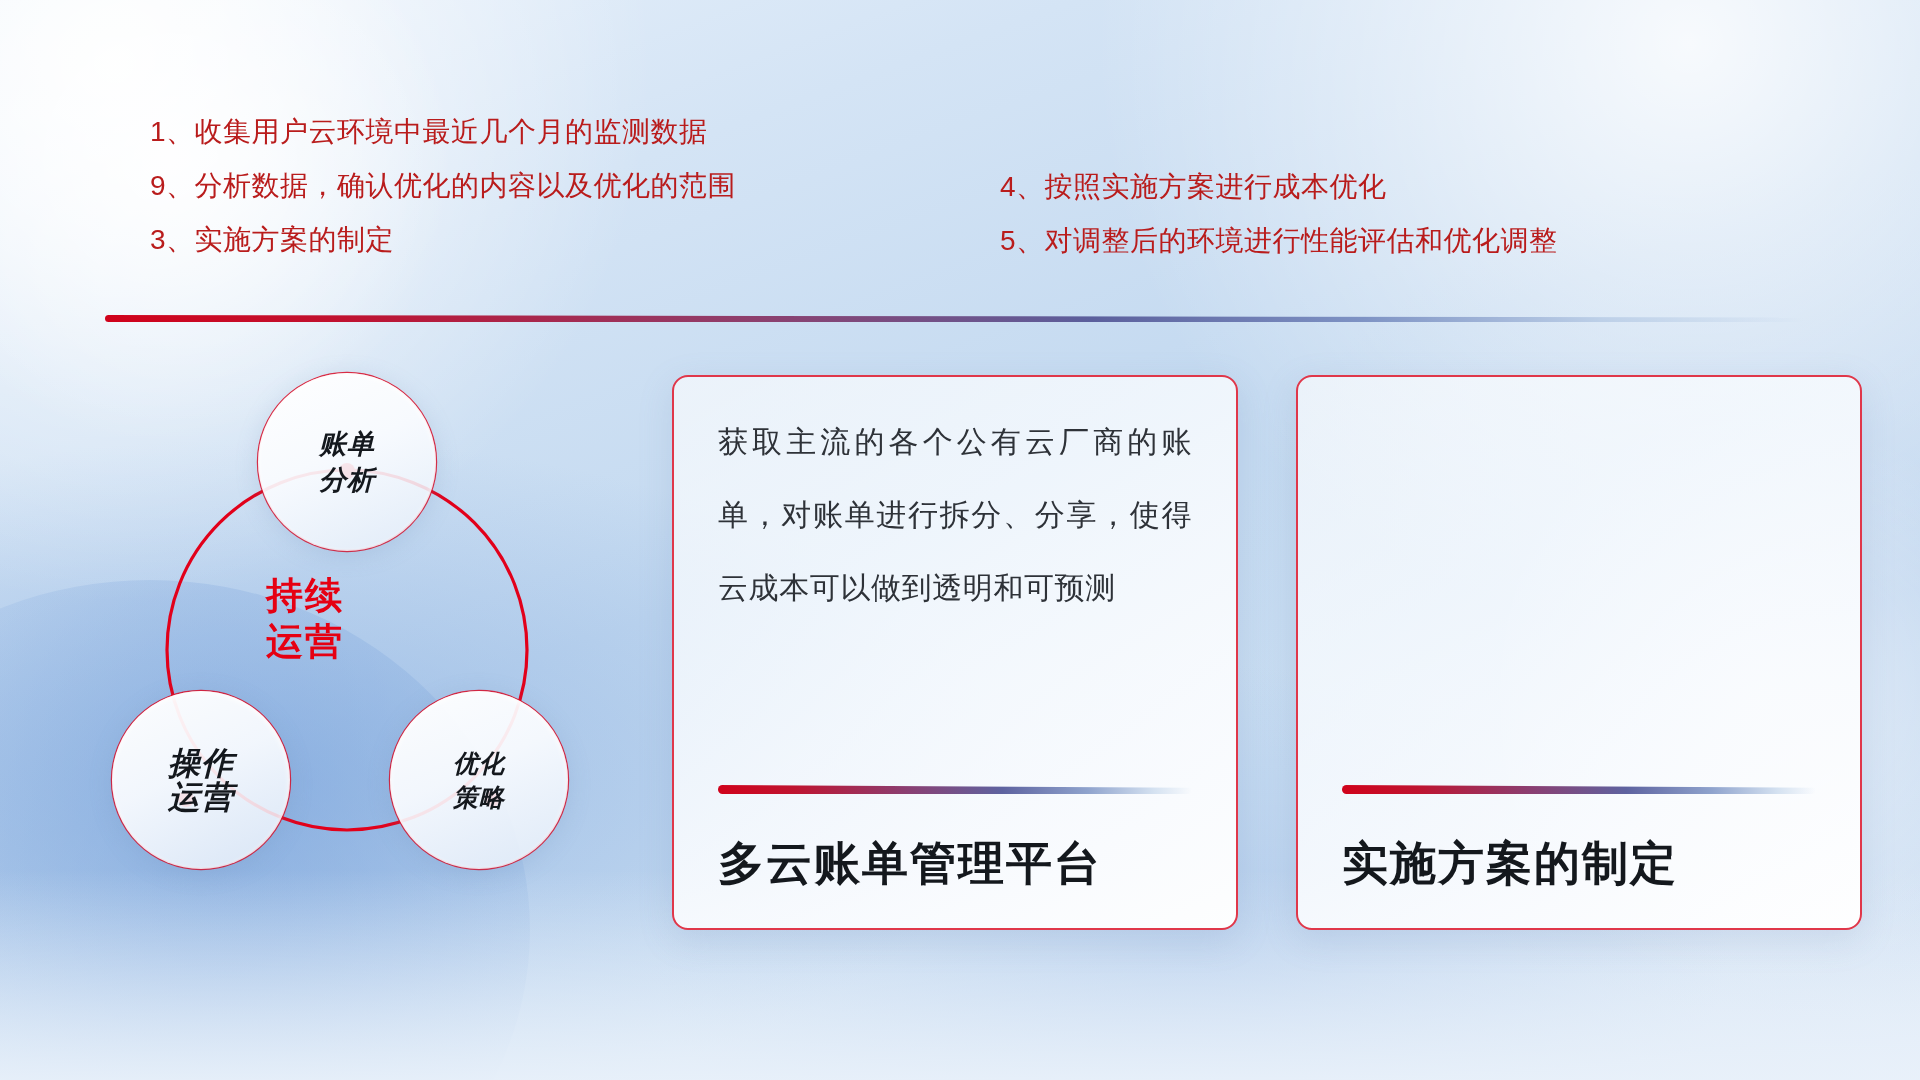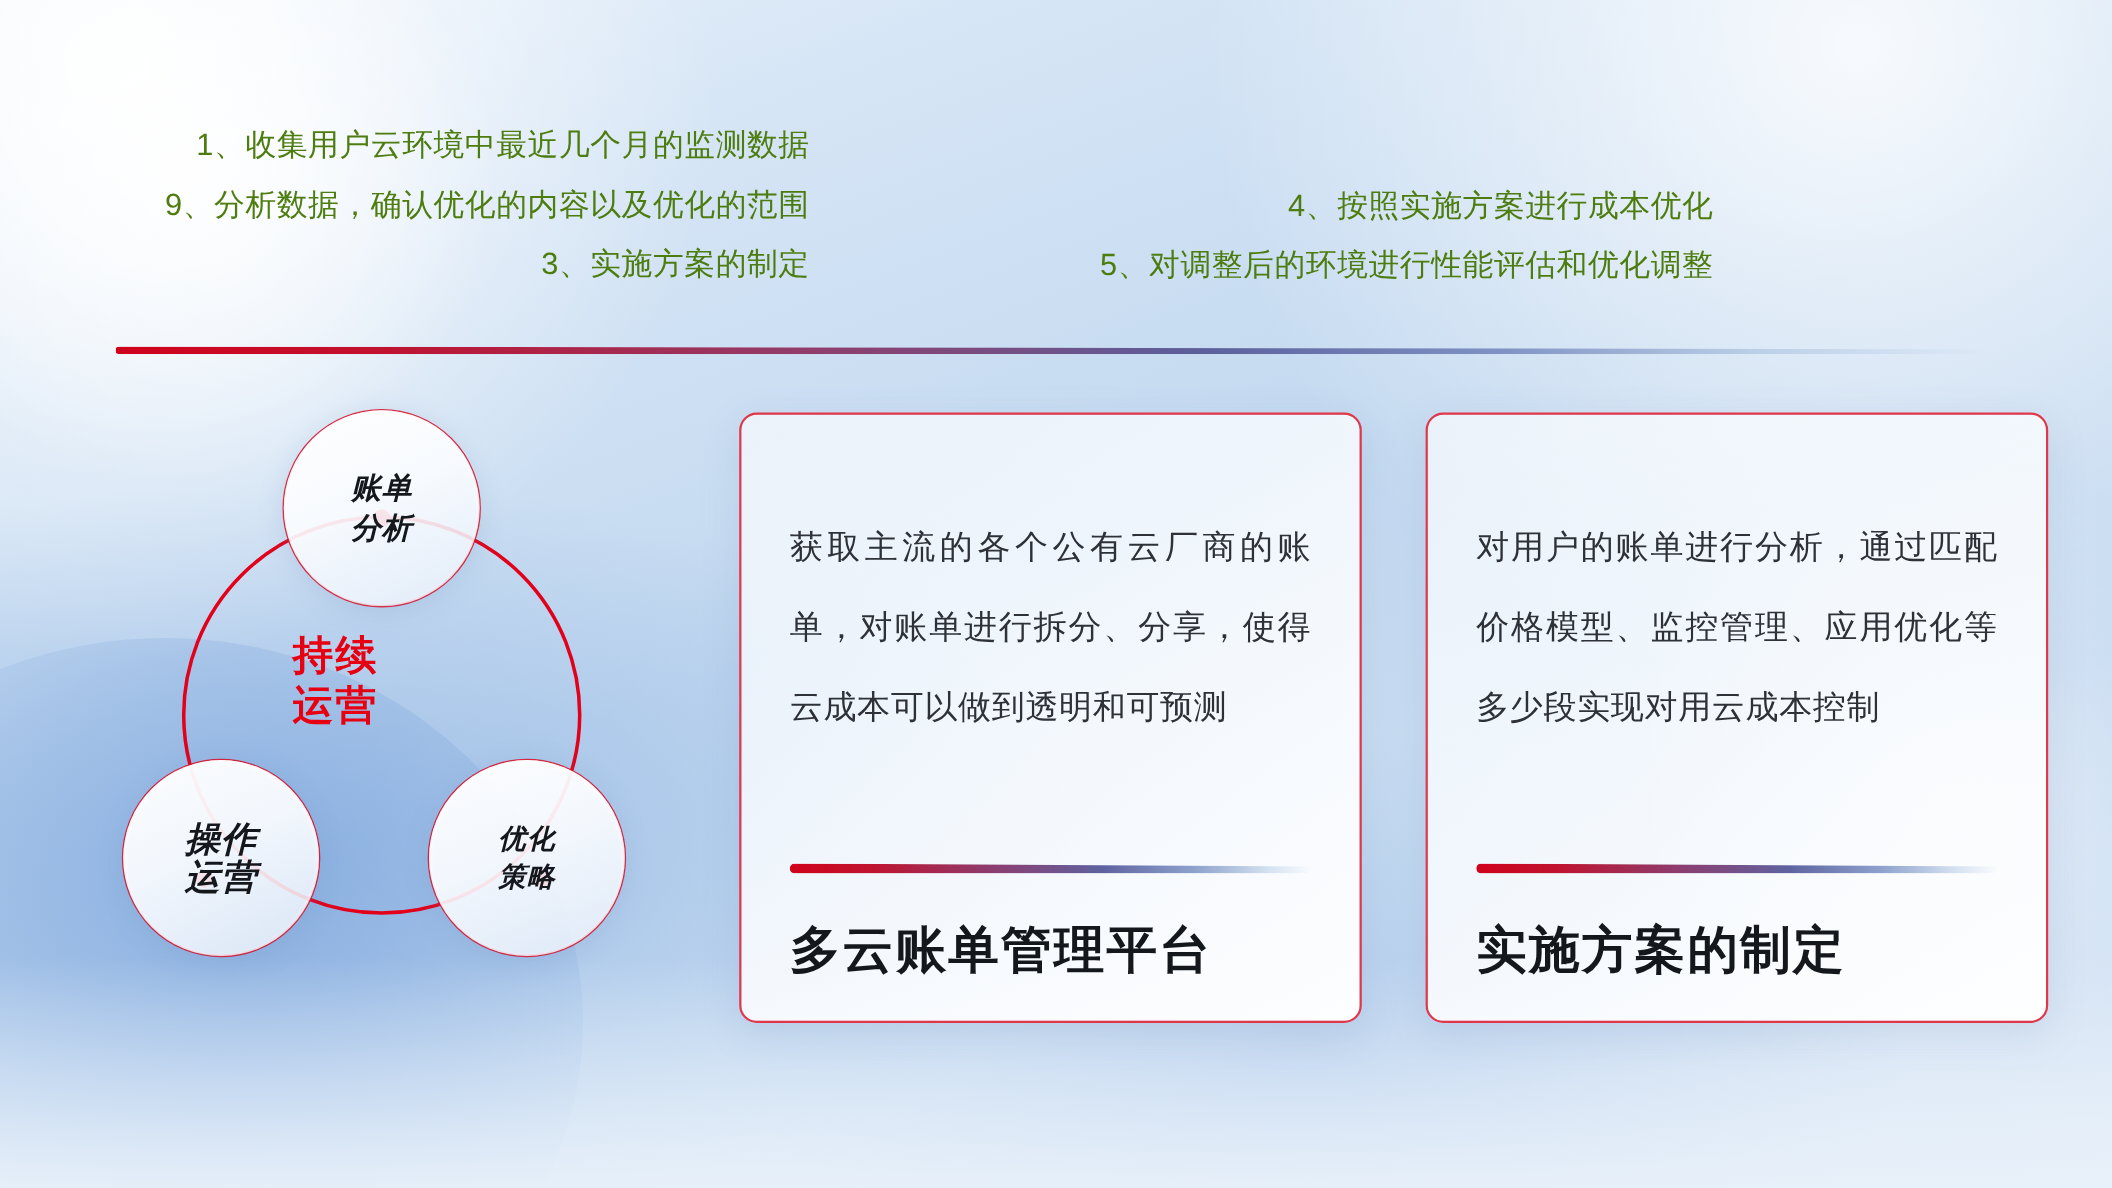--- a/index.html
+++ b/index.html
@@ -59,26 +59,25 @@
   }
 
   
   .top-lists {
     position: absolute;
     left: 0; top: 0;
     width: 1920px; height: 300px;
   }
   .list-col {
     position: absolute;
-    color: #4d7c0f;
+    color: #b91c1c;
     font-size: 28px;
     line-height: 54px;
     letter-spacing: 0.5px;
     white-space: nowrap;
-    text-align: right;
   }
   .list-col.left  { left: 150px; top: 105px; }
   .list-col.right { left: 1000px; top: 160px; }
   .list-item { display: block; }
 
   
   .top-divider {
     position: absolute;
     left: 105px; top: 315px;
     width: 1700px; height: 7px;
@@ -150,21 +149,21 @@
   }
   .card {
     position: relative;
     width: 566px;
     height: 555px;
     border: 2px solid #e0374a;
     border-radius: 16px;
     background: linear-gradient(150deg, rgba(255,255,255,0.62) 0%, rgba(249,252,255,0.80) 35%, rgba(252,253,255,0.93) 75%, rgba(255,255,255,0.97) 100%);
     box-shadow: 0 10px 34px rgba(110,140,182,0.18);
     box-sizing: border-box;
-    padding: 84px 44px 0 44px;
+    padding: 28px 44px 0 44px;
     display: flex;
     flex-direction: column;
   }
   .card-body {
     color: #2e3238;
     font-size: 30px;
     line-height: 73px;
     letter-spacing: 0.6px;
     text-align: justify;
     text-align-last: left;
@@ -241,17 +240,16 @@
   </div>
 </div>
 
 <div class="cards">
   <div class="card">
     <div class="card-body">获取主流的各个公有云厂商的账单，对账单进行拆分、分享，使得云成本可以做到透明和可预测</div>
     <div class="card-divider"></div>
     <div class="card-title">多云账单管理平台</div>
   </div>
   <div class="card">
-    <div class="card-body">对用户的账单进行分析，通过匹配价格模型、监控管理、应用优化等多少段实现对用云成本控制</div>
     <div class="card-divider"></div>
     <div class="card-title">实施方案的制定</div>
   </div>
 </div>
 
 </body></html>

